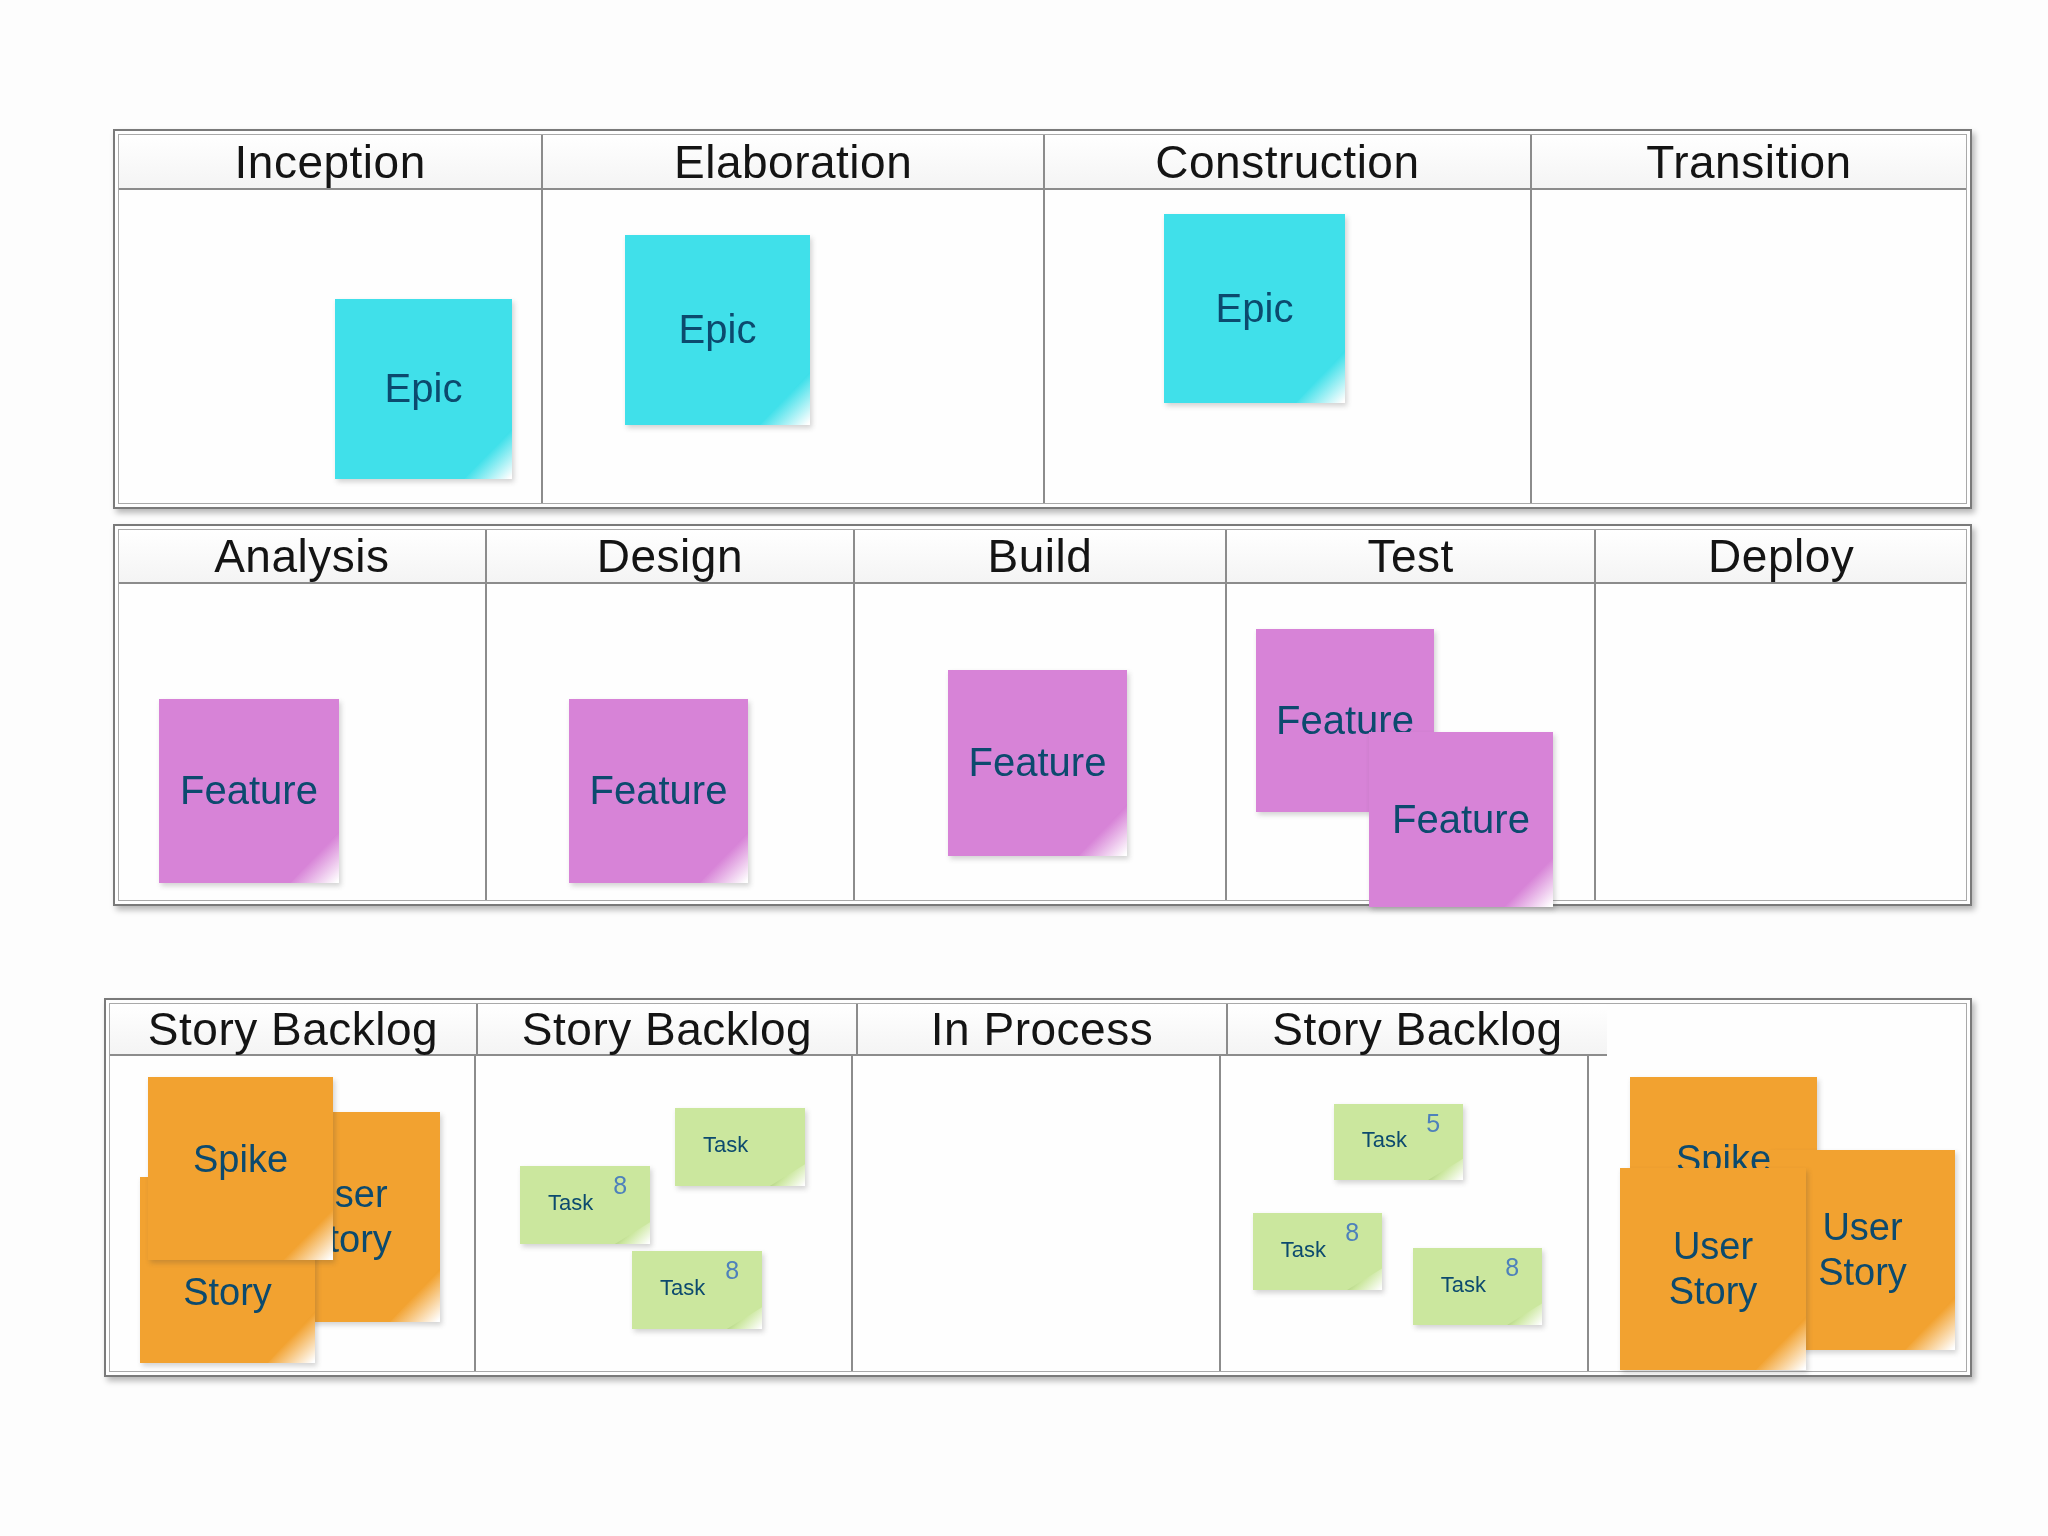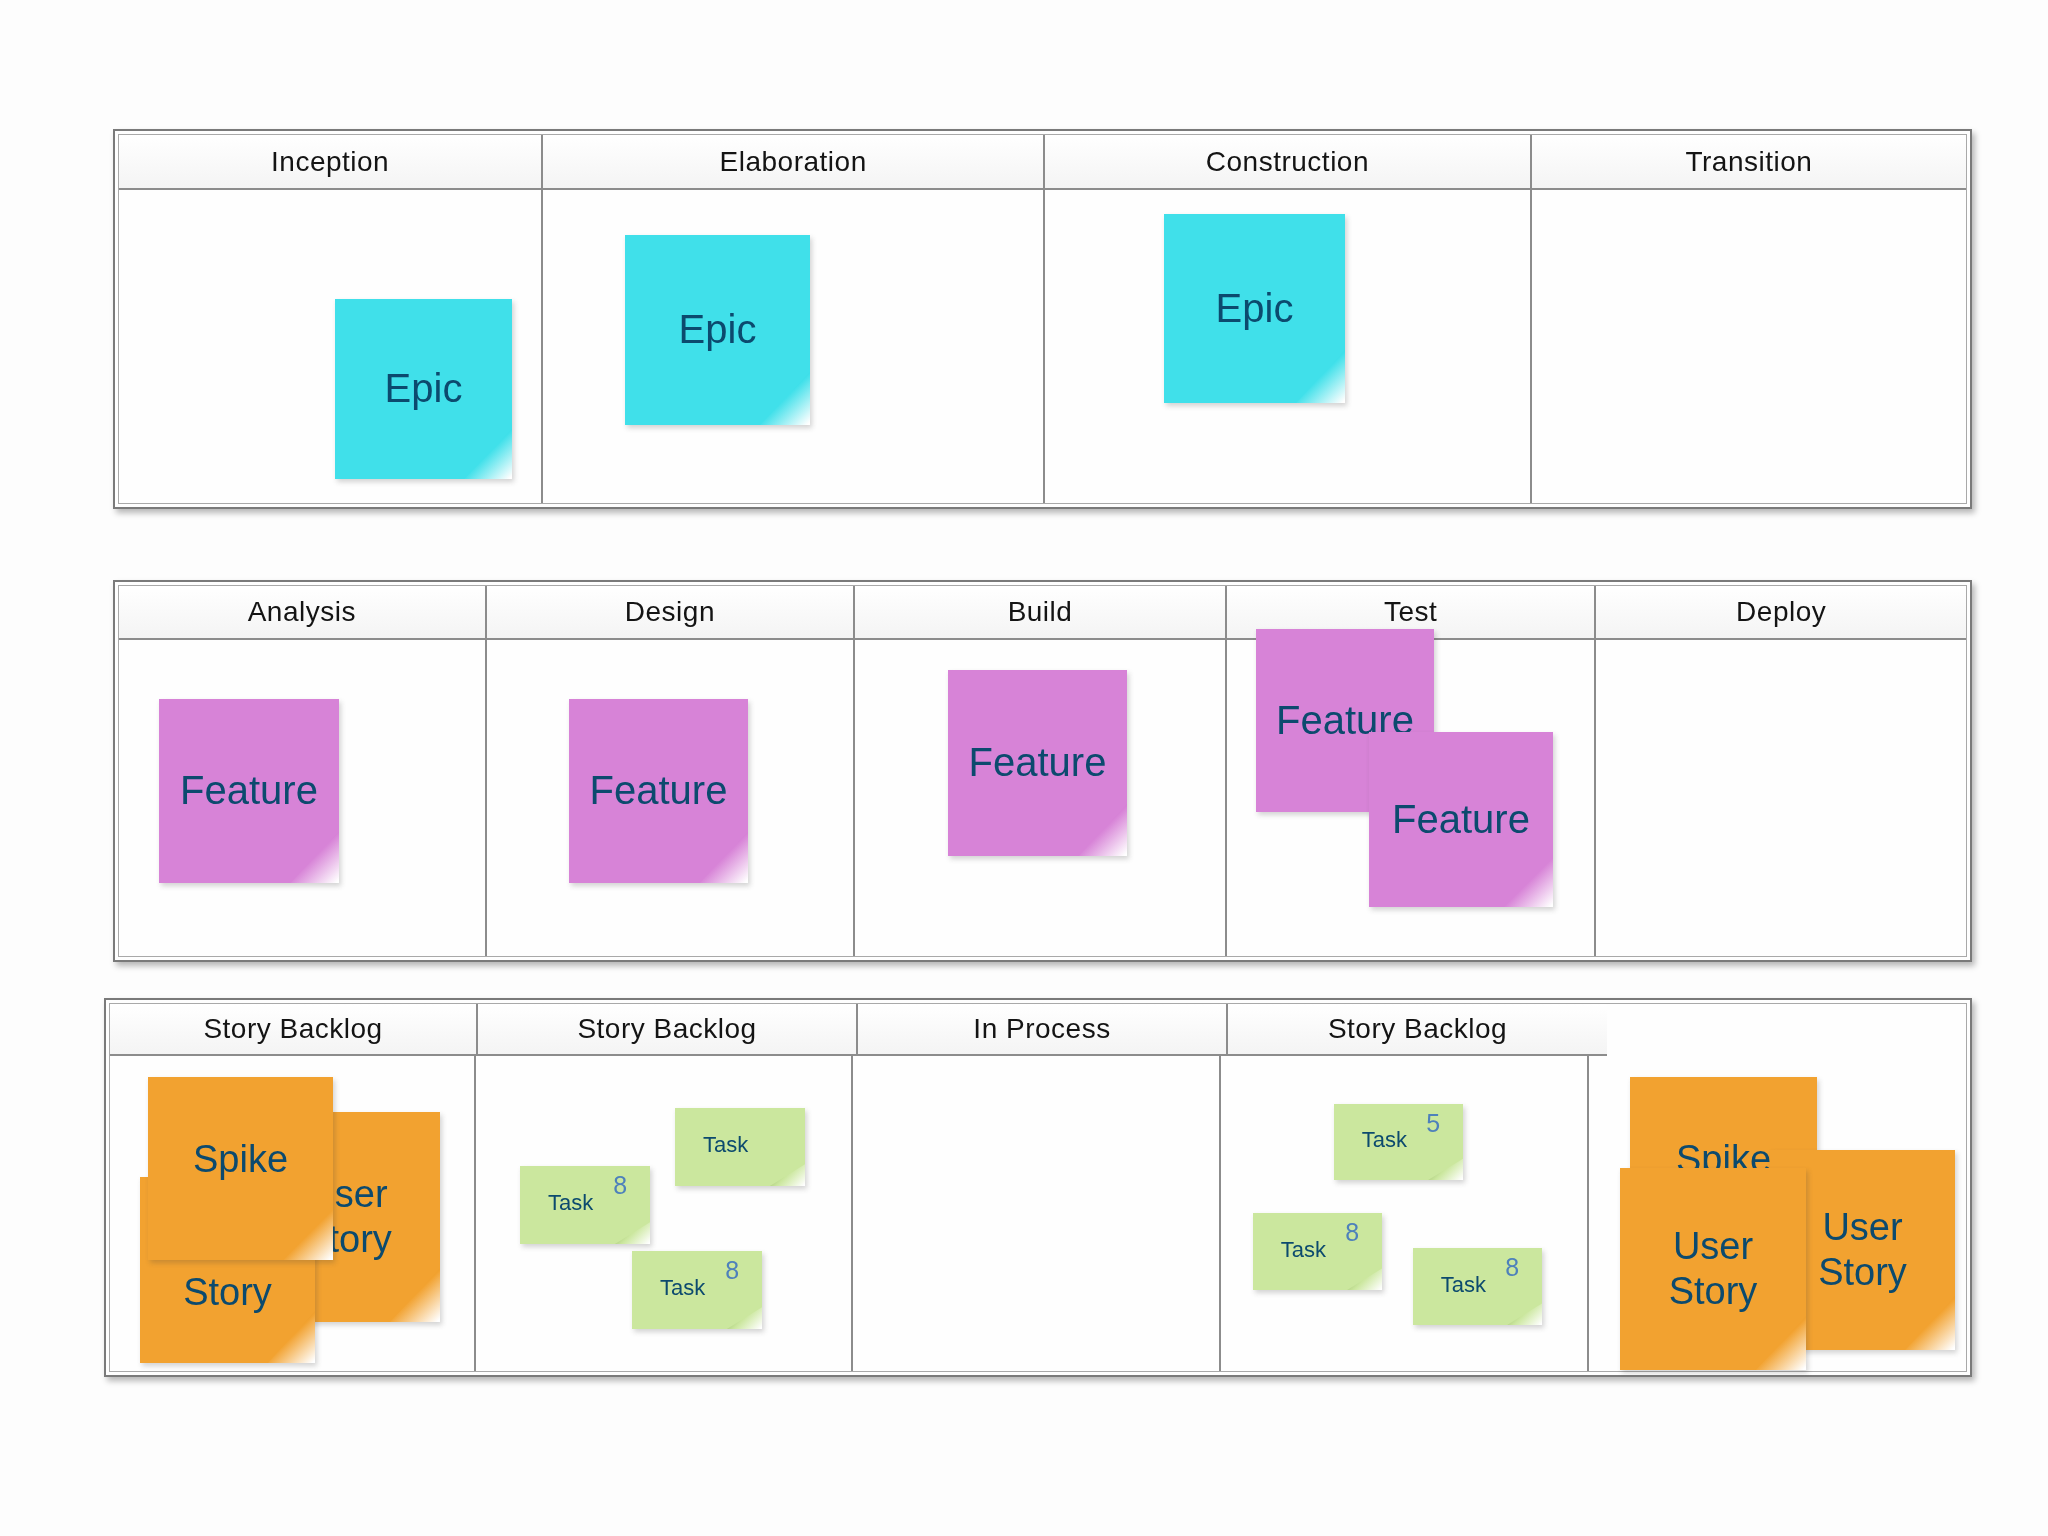--- a/index.html
+++ b/index.html
@@ -22,21 +22,21 @@
     border:1px solid #a9a9a9;
     display:flex;flex-direction:column;
   }
   .hdr-row{display:flex;width:100%;}
   .body-row{display:flex;width:100%;flex:1;}
   .hcell{
     box-sizing:border-box;
     border-right:2px solid #8c8c8c;
     border-bottom:2px solid #8c8c8c;
     display:flex;align-items:center;justify-content:center;
-    font-size:28px;letter-spacing:.5px;
+    font-size:46px;letter-spacing:.5px;
     background:linear-gradient(#ffffff,#f4f4f4);
     flex:0 1 auto;min-width:0;
   }
   .bcell{
     box-sizing:border-box;
     border-right:2px solid #8c8c8c;
     background:#fefefe;
     flex:0 1 auto;min-width:0;
   }
   .hcell.last,.bcell.last{border-right:none}
@@ -93,21 +93,21 @@
     </div>
     <div class="body-row">
       <div class="bcell" style="width:427px"></div>
       <div class="bcell" style="width:505px"></div>
       <div class="bcell" style="width:490px"></div>
       <div class="bcell last" style="width:437px"></div>
     </div>
   </div>
 </section>
 
-<section class="board" style="left:113px;top:580px;width:1859px;height:382px">
+<section class="board" style="left:113px;top:524px;width:1859px;height:382px">
   <div class="board-in">
     <div class="hdr-row">
       <div class="hcell" style="width:370px;height:54px">
           <span>Analysis</span>
         </div>
       <div class="hcell" style="width:371px;height:54px">
           <span>Design</span>
         </div>
       <div class="hcell" style="width:374px;height:54px">
           <span>Build</span>

